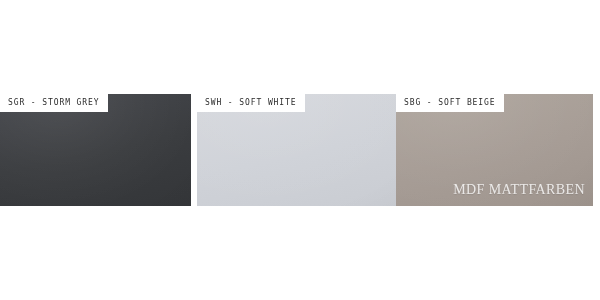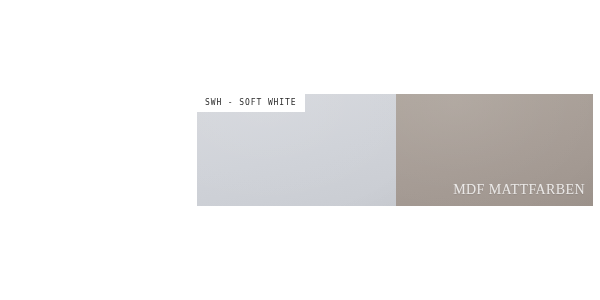--- a/index.html
+++ b/index.html
@@ -82,26 +82,32 @@
     letter-spacing: 0.4px;
     white-space: nowrap;
     text-shadow: 0 1px 1px rgba(0,0,0,0.10);
   }
 </style>
 </head>
 <body style="background: rgb(255, 255, 255);">
 
 <div id="swatch-strip" style="top: 94px; height: 112px;">
 
+  <div class="swatch" id="swatch-0" style="left: 0px; width: 191px; height: 112px;">
+    <div class="swatch-fill" id="fill-0" style="background: linear-gradient(168deg, rgb(67, 69, 74) 0%, rgb(58, 60, 63) 52%, rgb(52, 54, 57) 100%);"></div>
+    <div class="sheen"></div>
+    <div class="swatch-label" style="background: rgb(255, 255, 255); color: rgb(43, 43, 43);">SGR - STORM GREY</div>
+  </div>
 
   <div class="swatch" id="swatch-1" style="left: 197px; width: 222px; height: 112px;">
     <div class="swatch-fill" id="fill-1" style="background: linear-gradient(168deg, rgb(214, 216, 221) 0%, rgb(207, 210, 216) 52%, rgb(201, 204, 210) 100%);"></div>
     <div class="sheen"></div>
     <div class="swatch-label" style="background: rgb(255, 255, 255); color: rgb(43, 43, 43);">SWH - SOFT WHITE</div>
   </div>
 
   <div class="swatch" id="swatch-2" style="left: 396px; width: 197px; height: 112px;">
     <div class="swatch-fill" id="fill-2" style="background: linear-gradient(168deg, rgb(173, 164, 156) 0%, rgb(166, 156, 149) 52%, rgb(159, 149, 142) 100%);"></div>
     <div class="sheen"></div>
+    <div class="swatch-label" style="background: rgb(255, 255, 255); color: rgb(43, 43, 43);">SBG - SOFT BEIGE</div>
     <div id="watermark" style="color: rgba(255, 255, 255, 0.8);">MDF MATTFARBEN</div>
   </div>
 
 </div>
 
 </body></html>

